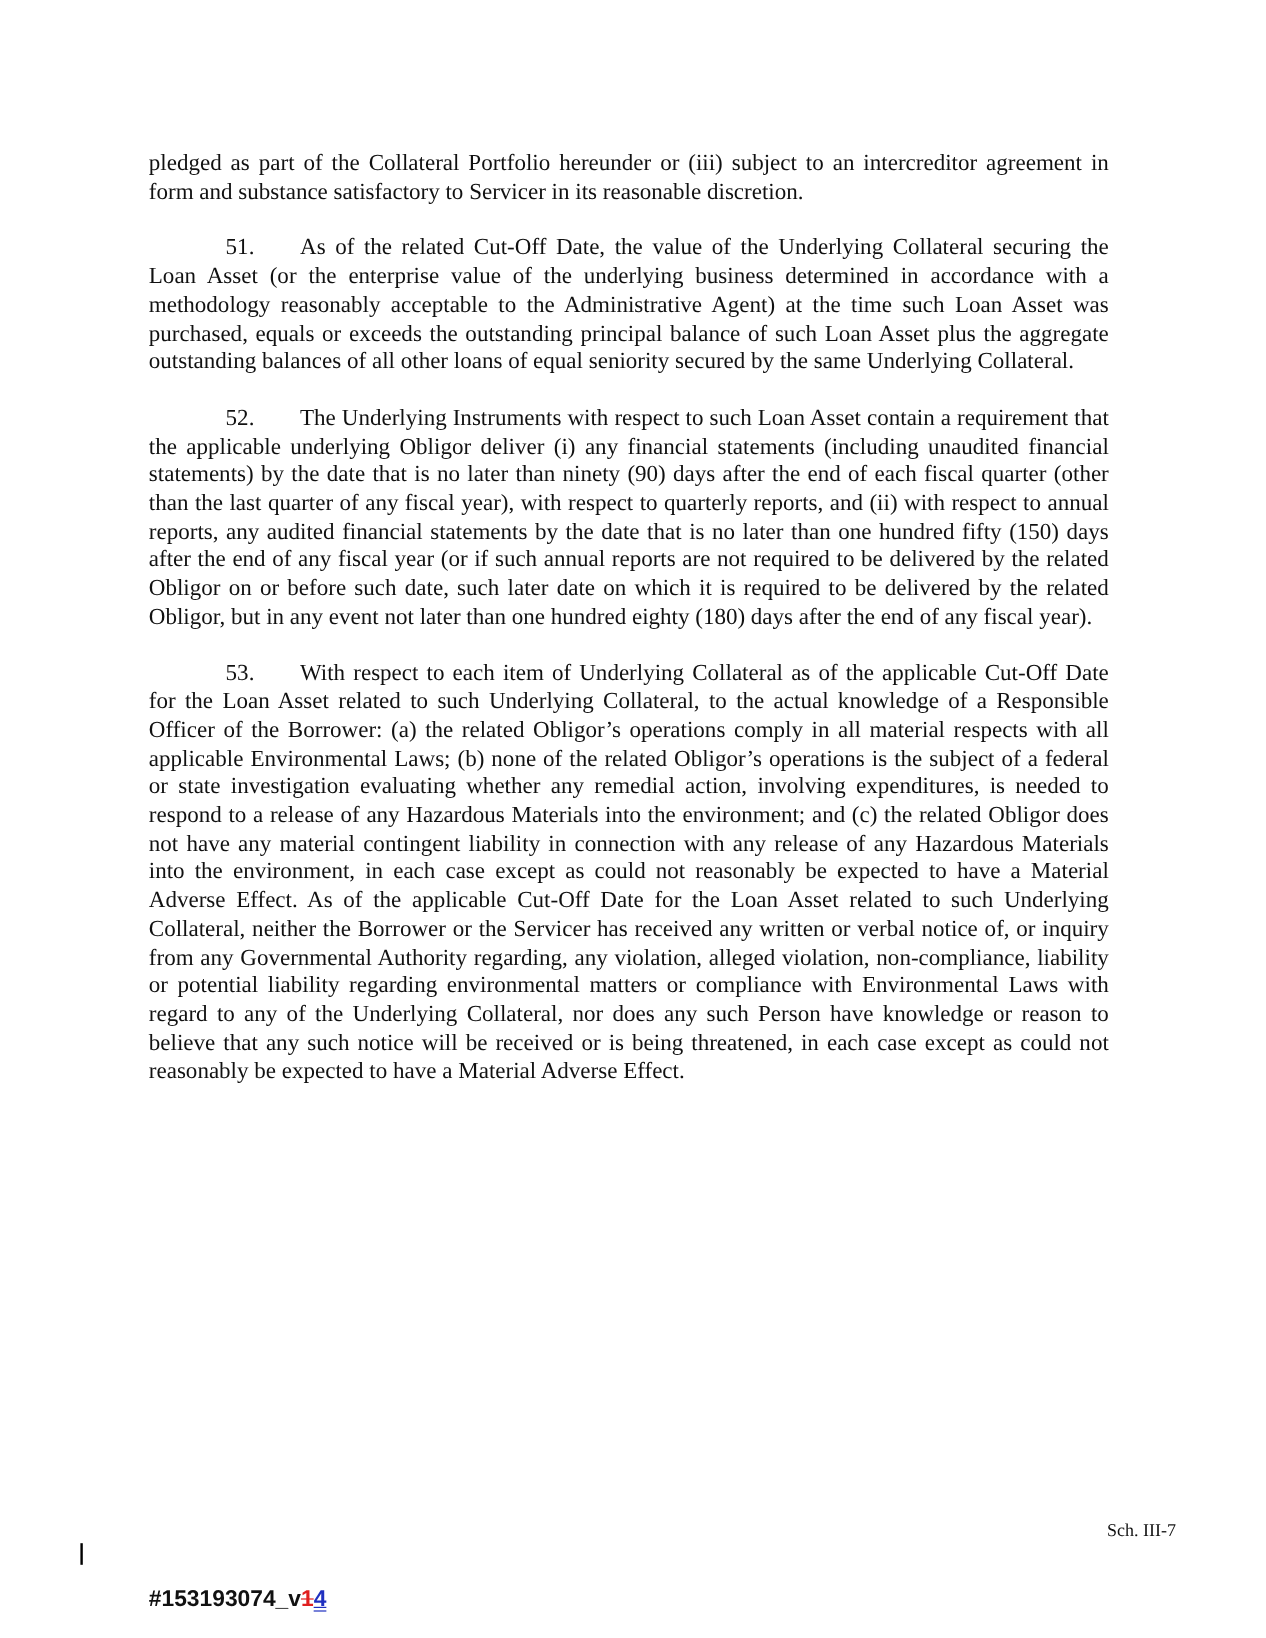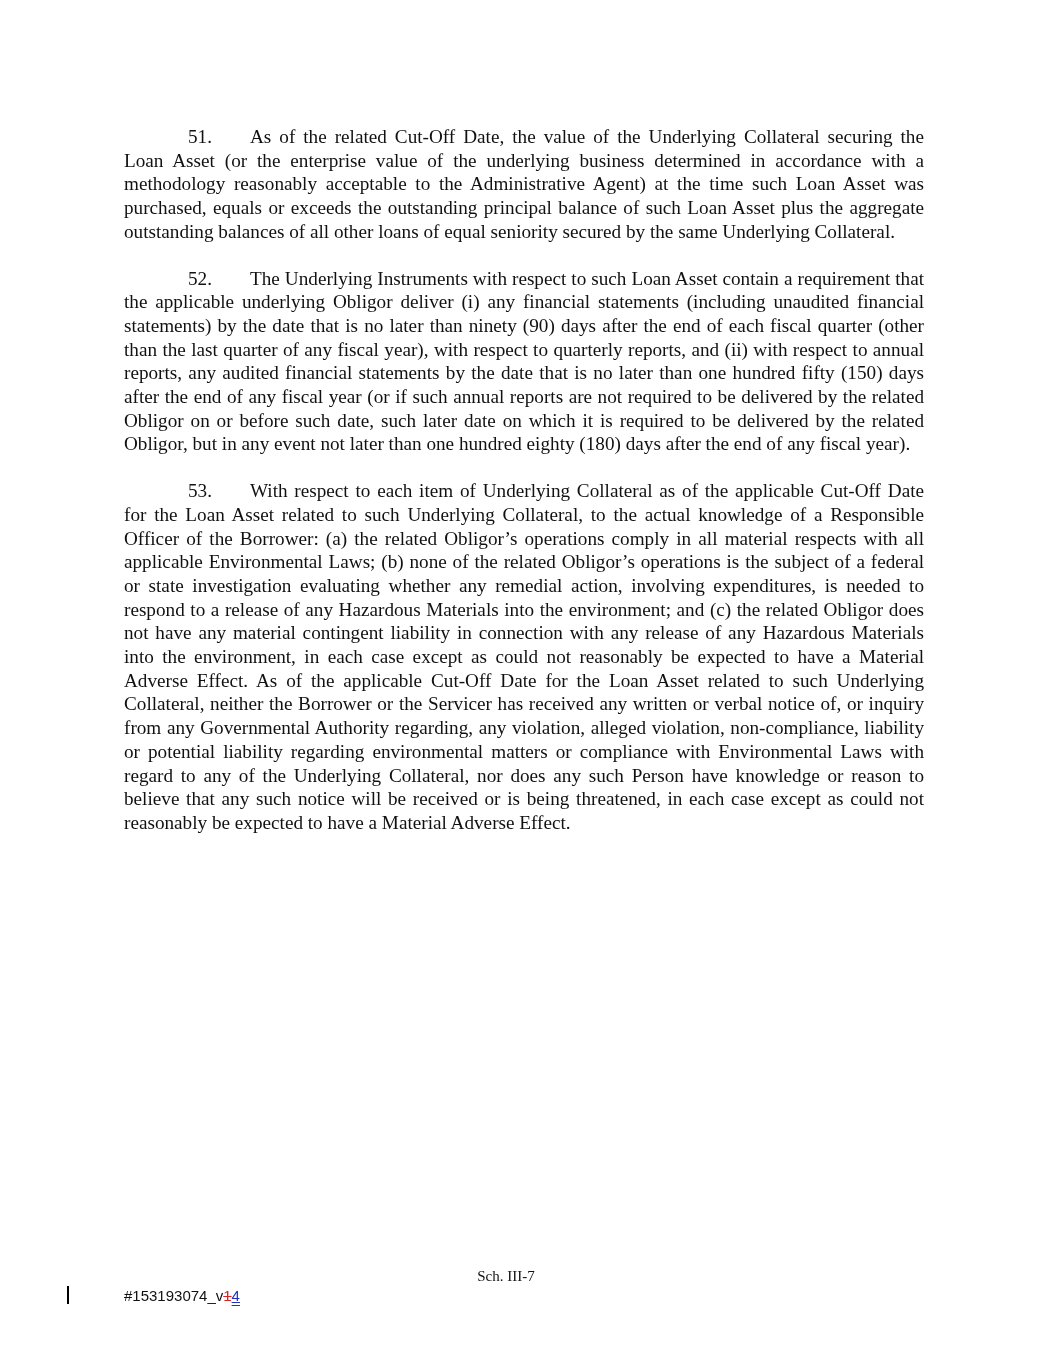--- a/index.html
+++ b/index.html
@@ -31,35 +31,36 @@
     .para .num {
       display: inline-block;
       margin-left: 64px;
       width: 62px;
     }
     .footer-page {
       position: absolute;
       left: 0;
       width: 980px;
       top: 1268px;
-      text-align: center;
+      text-align: right;
       font-size: 15px;
-      padding-left: 16px;
+      padding-left: 0;
     }
     .footer-page span {
       position: relative;
       left: 0;
     }
     .doc-id {
       position: absolute;
       left: 124px;
-      top: 1287px;
+      top: 1322px;
       font-family: "Liberation Sans", sans-serif;
-      font-size: 15px;
+      font-size: 19px;
       color: #111111;
+      font-weight: bold;
     }
     .doc-id .del {
       color: #e02020;
       text-decoration: line-through;
     }
     .doc-id .ins {
       color: #2030c0;
       text-decoration: underline double;
     }
     .change-bar {
@@ -68,20 +69,21 @@
       top: 1286px;
       width: 2px;
       height: 18px;
       background: #000000;
     }
   </style>
 </head>
 <body>
 
 <div class="page">
+  <p class="para">pledged as part of the Collateral Portfolio hereunder or (iii) subject to an intercreditor agreement in form and substance satisfactory to Servicer in its reasonable discretion.</p>
 
   <p class="para">
     <span class="num">51.</span><span>As of the related Cut-Off Date, the value of the Underlying Collateral securing the Loan Asset (or the enterprise value of the underlying business determined in accordance with a methodology reasonably acceptable to the Administrative Agent) at the time such Loan Asset was purchased, equals or exceeds the outstanding principal balance of such Loan Asset plus the aggregate outstanding balances of all other loans of equal seniority secured by the same Underlying Collateral.</span>
   </p>
 
   <p class="para">
     <span class="num">52.</span><span>The Underlying Instruments with respect to such Loan Asset contain a requirement that the applicable underlying Obligor deliver (i) any financial statements (including unaudited financial statements) by the date that is no later than ninety (90) days after the end of each fiscal quarter (other than the last quarter of any fiscal year), with respect to quarterly reports, and (ii) with respect to annual reports, any audited financial statements by the date that is no later than one hundred fifty (150) days after the end of any fiscal year (or if such annual reports are not required to be delivered by the related Obligor on or before such date, such later date on which it is required to be delivered by the related Obligor, but in any event not later than one hundred eighty (180) days after the end of any fiscal year).</span>
   </p>
 
   <p class="para">

